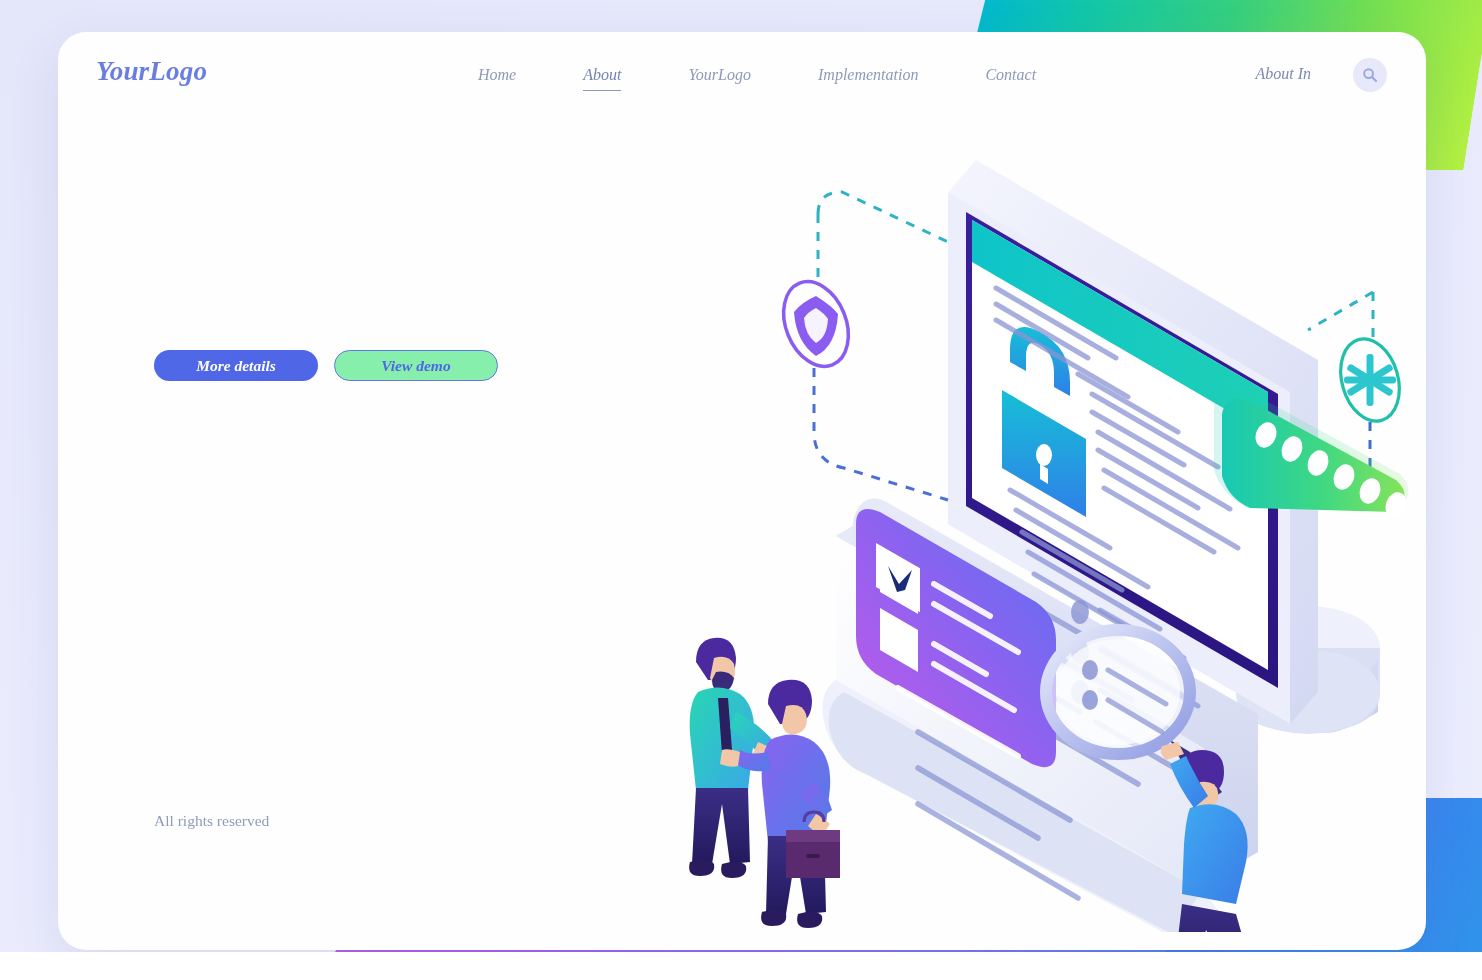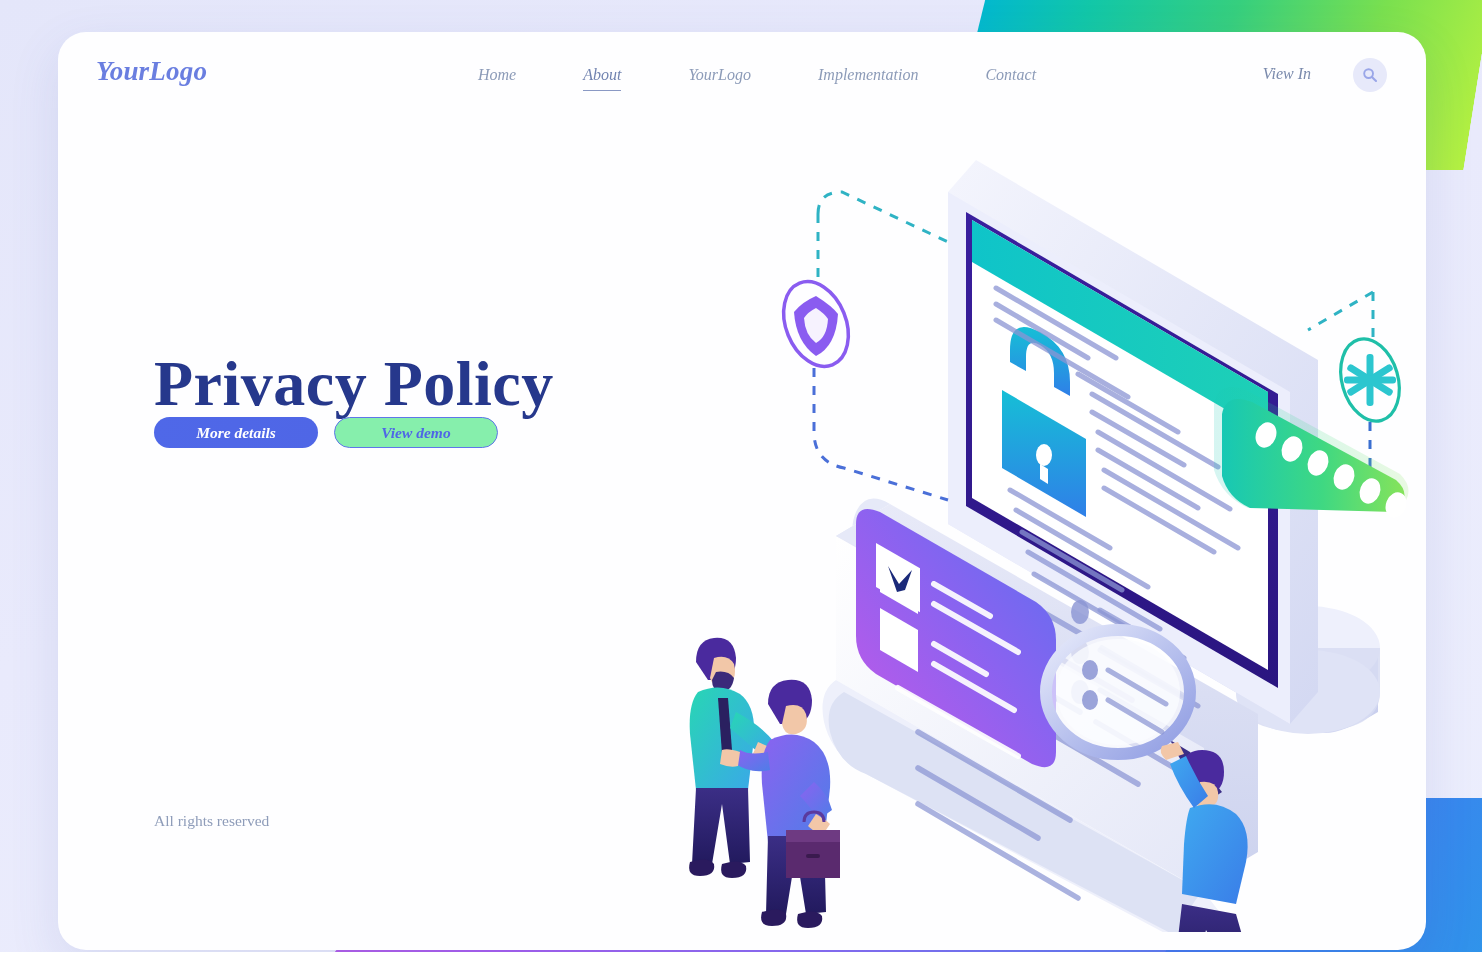--- a/index.html
+++ b/index.html
@@ -182,32 +182,31 @@
       <div class="logo">YourLogo</div>
 
       <nav class="nav">
         <div class="nav-item">Home</div>
         <div class="nav-item active">About</div>
         <div class="nav-item">YourLogo</div>
         <div class="nav-item">Implementation</div>
         <div class="nav-item">Contact</div>
       </nav>
 
-      <div class="signin">View In</div>
+      <div class="signin">About In</div>
 
       <div class="search-btn">
         <svg width="18" height="18" viewBox="0 0 18 18">
           <circle cx="7.6" cy="7.6" r="4.4" fill="none" stroke="#9aa6e8" stroke-width="1.9"></circle>
           <line x1="10.9" y1="10.9" x2="15" y2="15" stroke="#9aa6e8" stroke-width="2.1" stroke-linecap="round"></line>
         </svg>
       </div>
     </div>
 
     <div class="hero">
-      <h1 class="hero-title">Privacy Policy</h1>
       <div class="hero-actions">
         <div class="btn btn-primary">More details</div>
         <div class="btn btn-outline">View demo</div>
       </div>
     </div>
 
     <div class="footer-note">All rights reserved</div>
 
     <div class="illus">
       <svg width="800" height="840" viewBox="0 0 800 840">

